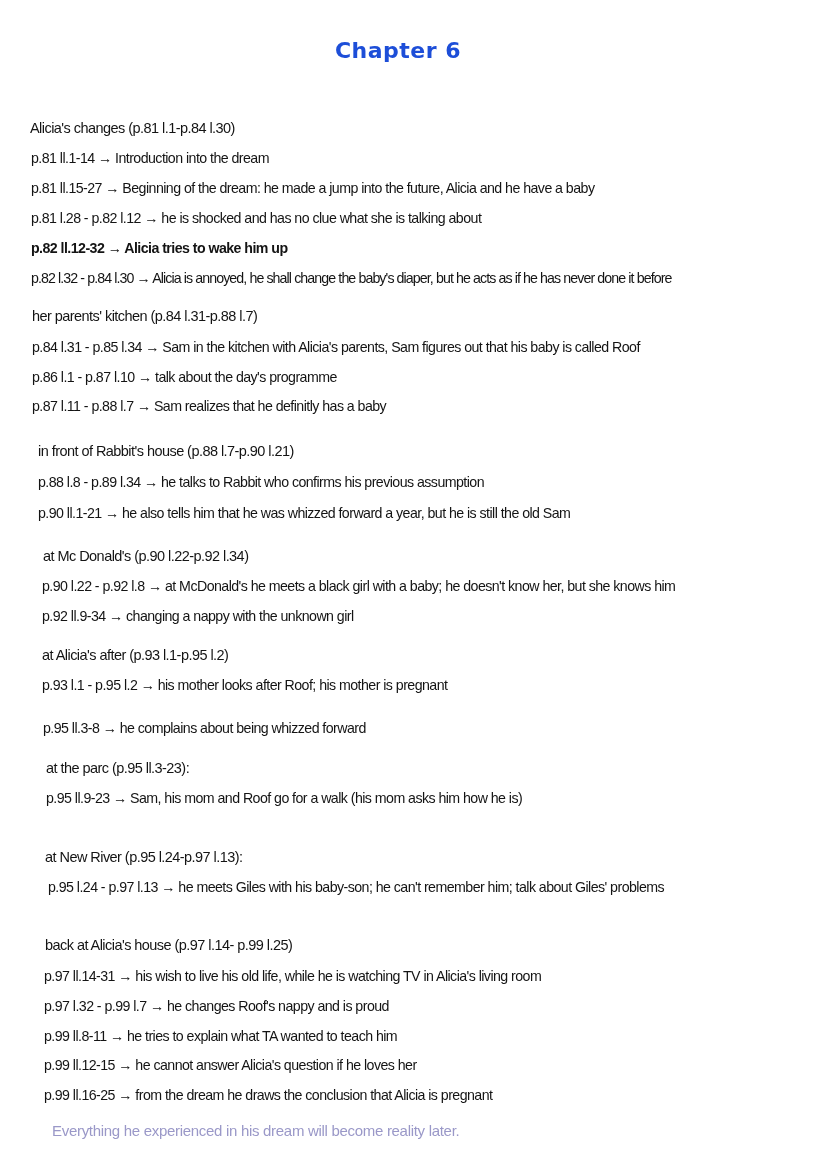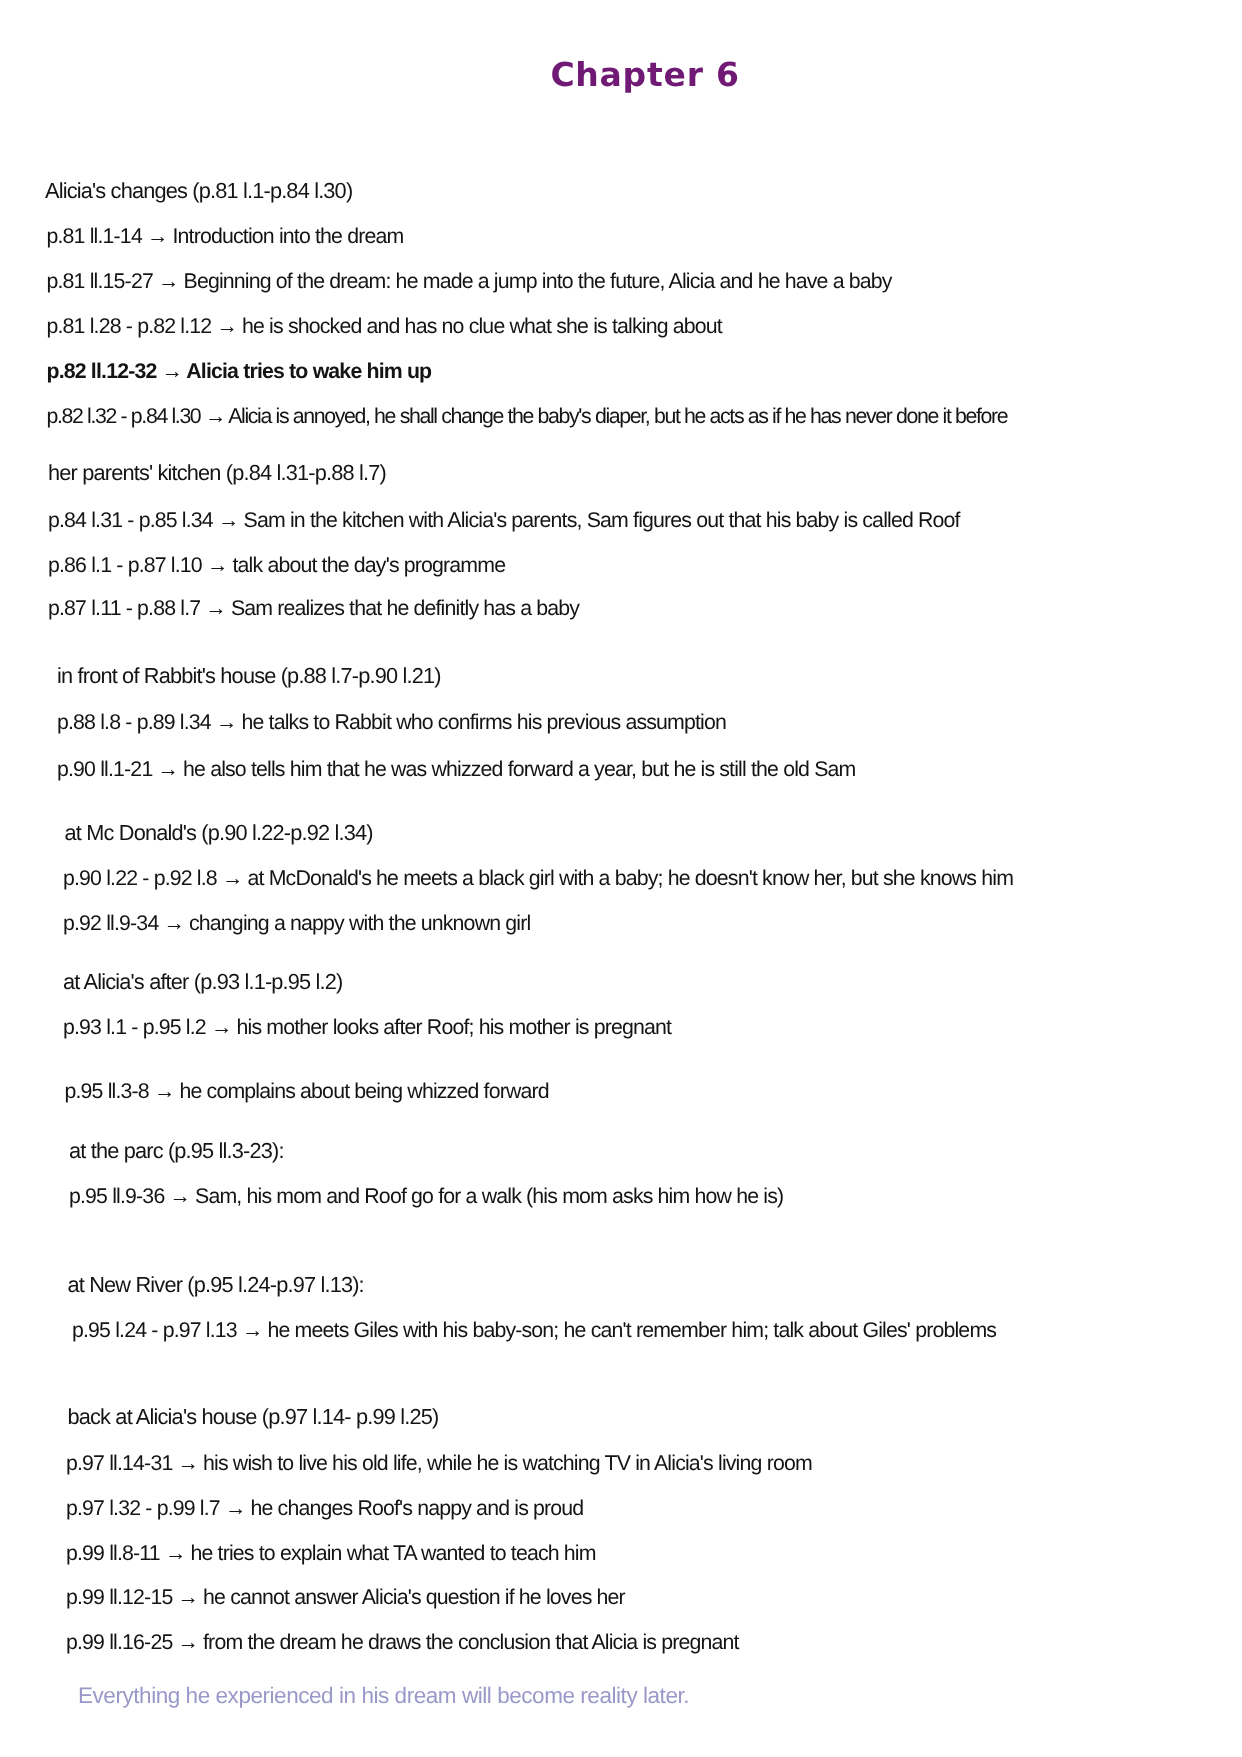--- a/index.html
+++ b/index.html
@@ -18,22 +18,21 @@
     .title {
       position: absolute;
       top: 38px;
       left: 0;
       width: 796px;
       text-align: center;
       font-family: "DejaVu Sans", sans-serif;
       font-weight: bold;
       font-size: 22px;
       letter-spacing: 0.5px;
-      color: #701a75;
-      padding-left: 32px;
+      color: #1d4ed8;
     }
     .line {
       position: absolute;
       white-space: nowrap;
       font-family: "Liberation Sans", sans-serif;
       font-size: 14.2px;
       letter-spacing: -0.55px;
       color: #141414;
       transform-origin: left center;
     }
@@ -63,21 +62,21 @@
 
 <div class="line heading" style="left:43px; top:548px;">at Mc Donald's (p.90 l.22-p.92 l.34)</div>
 <div class="line" style="left:42px; top:578px;">p.90 l.22 - p.92 l.8 → at McDonald's he meets a black girl with a baby; he doesn't know her, but she knows him</div>
 <div class="line" style="left:42px; top:608px;">p.92 ll.9-34 → changing a nappy with the unknown girl</div>
 
 <div class="line heading" style="left:42px; top:647px;">at Alicia's after (p.93 l.1-p.95 l.2)</div>
 <div class="line" style="left:42px; top:677px;">p.93 l.1 - p.95 l.2 → his mother looks after Roof; his mother is pregnant</div>
 <div class="line" style="left:43px; top:720px;">p.95 ll.3-8 → he complains about being whizzed forward</div>
 
 <div class="line heading" style="left:46px; top:760px;">at the parc (p.95 ll.3-23):</div>
-<div class="line" style="left:46px; top:790px;">p.95 ll.9-36 → Sam, his mom and Roof go for a walk (his mom asks him how he is)</div>
+<div class="line" style="left:46px; top:790px;">p.95 ll.9-23 → Sam, his mom and Roof go for a walk (his mom asks him how he is)</div>
 
 <div class="line heading" style="left:45px; top:849px;">at New River (p.95 l.24-p.97 l.13):</div>
 <div class="line" style="left:48px; top:879px;">p.95 l.24 - p.97 l.13 → he meets Giles with his baby-son; he can't remember him; talk about Giles' problems</div>
 
 <div class="line heading" style="left:45px; top:937px;">back at Alicia's house (p.97 l.14- p.99 l.25)</div>
 <div class="line" style="left:44px; top:968px;">p.97 ll.14-31 → his wish to live his old life, while he is watching TV in Alicia's living room</div>
 <div class="line" style="left:44px; top:998px;">p.97 l.32 - p.99 l.7 → he changes Roof's nappy and is proud</div>
 <div class="line" style="left:44px; top:1028px;">p.99 ll.8-11 → he tries to explain what TA wanted to teach him</div>
 <div class="line" style="left:44px; top:1057px;">p.99 ll.12-15 → he cannot answer Alicia's question if he loves her</div>
 <div class="line" style="left:44px; top:1087px;">p.99 ll.16-25 → from the dream he draws the conclusion that Alicia is pregnant</div>

